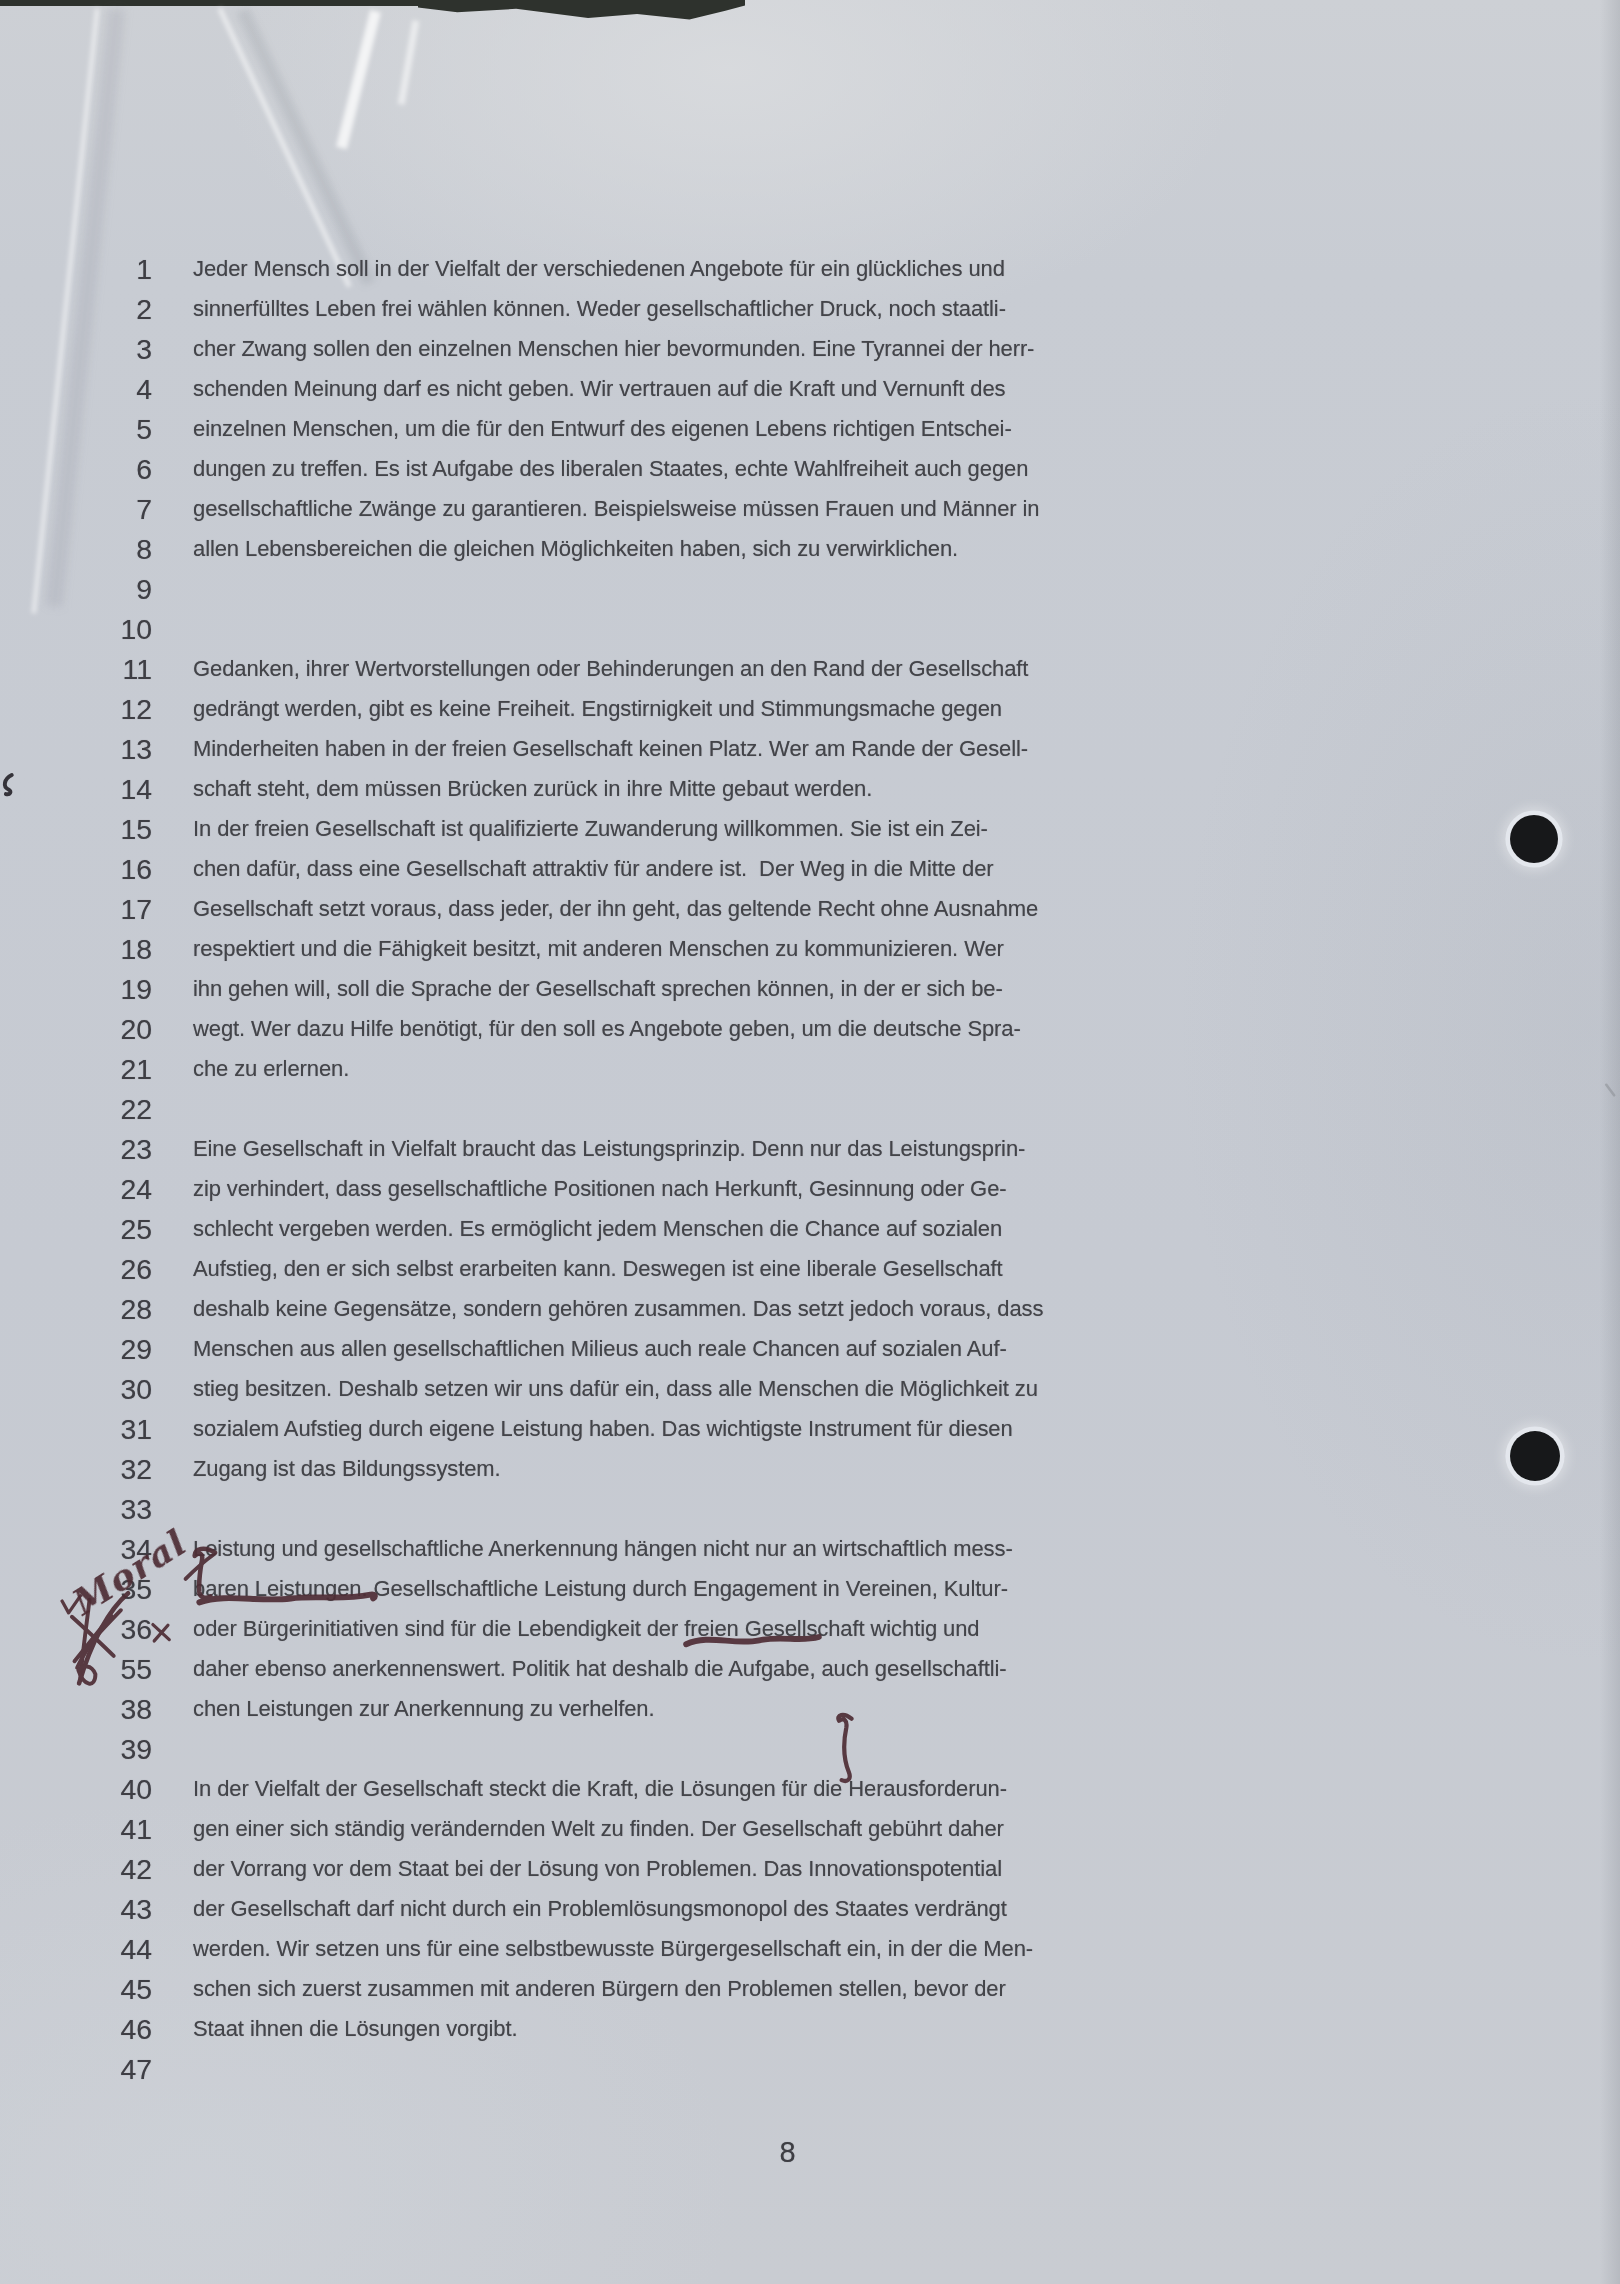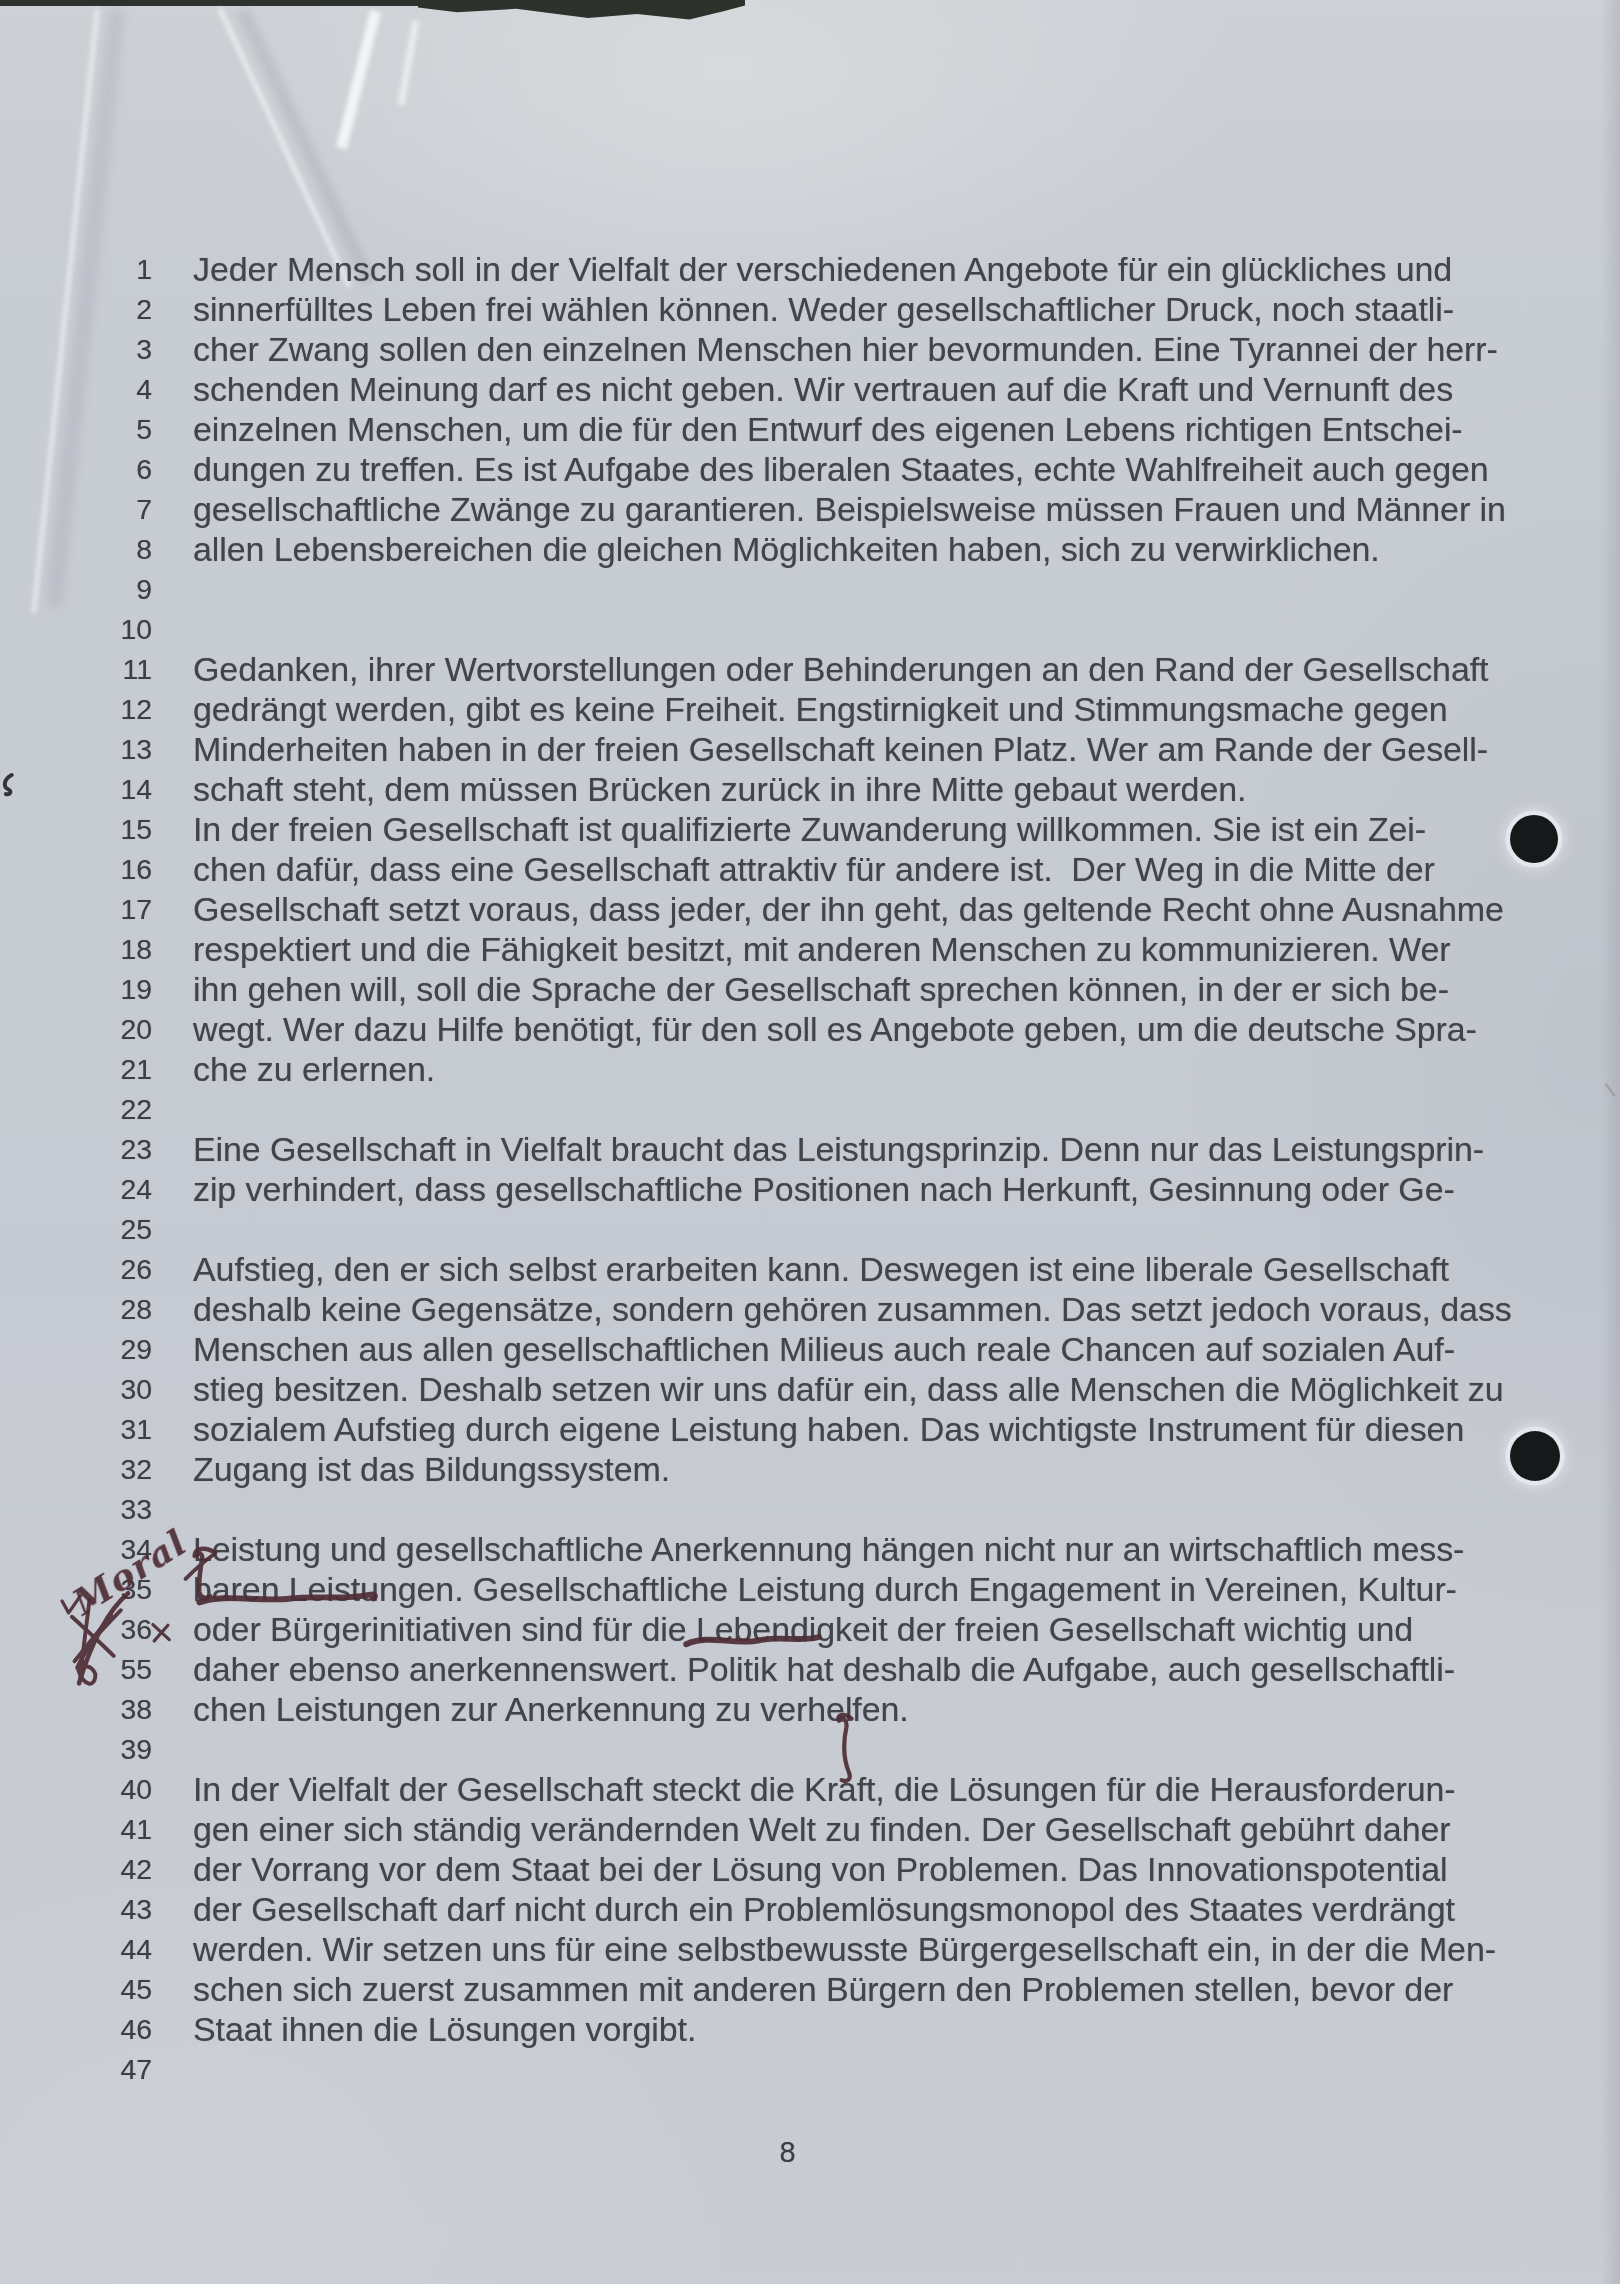--- a/index.html
+++ b/index.html
@@ -51,21 +51,21 @@
   
   .lines{position:absolute;left:0;top:249px;width:1620px;}
   .line{display:flex;height:40px;align-items:center;}
   .num{
     flex:none;width:152px;text-align:right;
     font-size:28.4px;color:#3e3e44;white-space:pre;
     text-shadow:0 0 0.8px rgba(62,62,68,.5);
   }
   .txt{
     flex:none;margin-left:41px;
-    font-size:34px;color:#434449;white-space:pre;letter-spacing:-0.1px;
+    font-size:22px;color:#434449;white-space:pre;letter-spacing:-0.1px;
     text-shadow:0 0 0.8px rgba(67,68,74,.5);
   }
   .page-number{
     position:absolute;left:0;top:2136px;width:1575px;text-align:center;
     font-size:29px;color:#3e3e44;text-shadow:0 0 0.8px rgba(62,62,68,.5);
   }
   
   .hole{position:absolute;border-radius:50%;background:#17181a;
     box-shadow:0 0 0 4.6px rgba(230,234,240,.85), 0 0 11.8px 7.8px rgba(255,255,255,.35);}
   .hole-1{left:1510px;top:815px;width:48px;height:48px;}
@@ -186,20 +186,21 @@
       <div class="line">
         <span class="num">23</span>
         <span class="txt">Eine Gesellschaft in Vielfalt braucht das Leistungsprinzip. Denn nur das Leistungsprin-</span>
       </div>
       <div class="line">
         <span class="num">24</span>
         <span class="txt">zip verhindert, dass gesellschaftliche Positionen nach Herkunft, Gesinnung oder Ge-</span>
       </div>
       <div class="line">
         <span class="num">25</span>
+        <span class="txt">schlecht vergeben werden. Es ermöglicht jedem Menschen die Chance auf sozialen</span>
       </div>
       <div class="line">
         <span class="num">26</span>
         <span class="txt">Aufstieg, den er sich selbst erarbeiten kann. Deswegen ist eine liberale Gesellschaft</span>
       </div>
       <div class="line">
         <span class="num">28</span>
         <span class="txt">deshalb keine Gegensätze, sondern gehören zusammen. Das setzt jedoch voraus, dass</span>
       </div>
       <div class="line">

